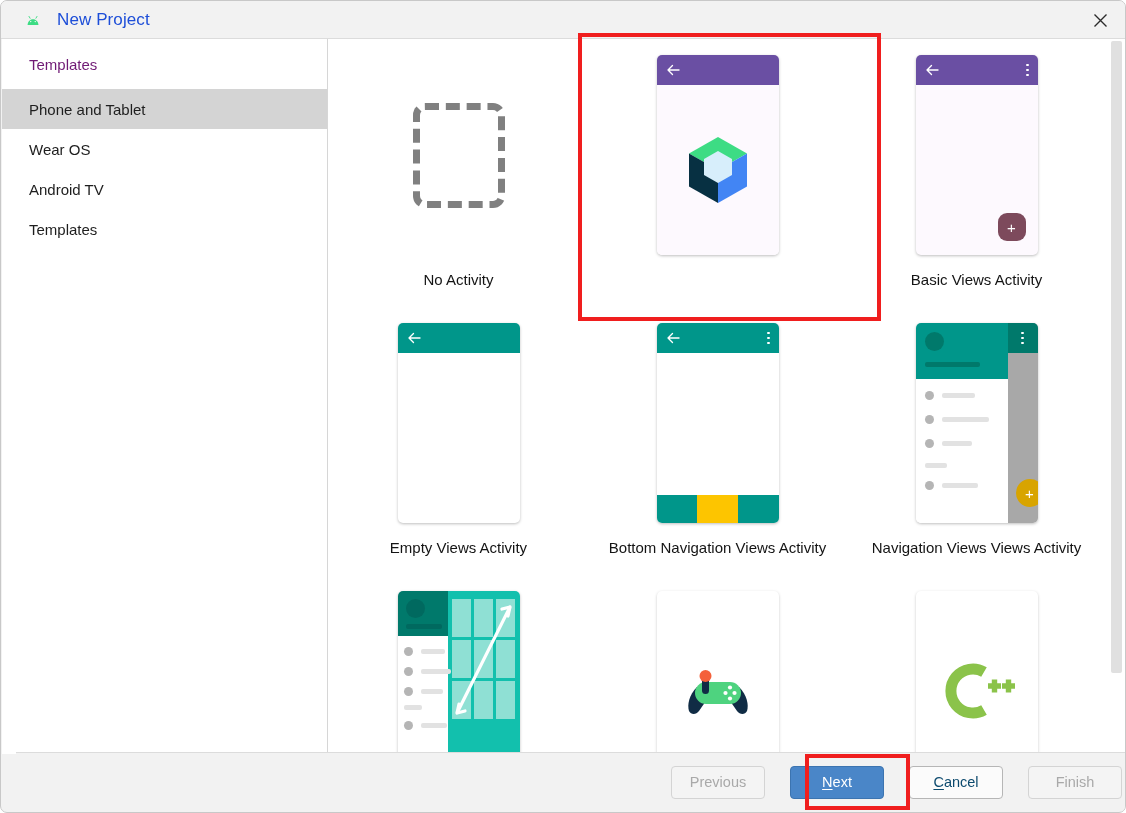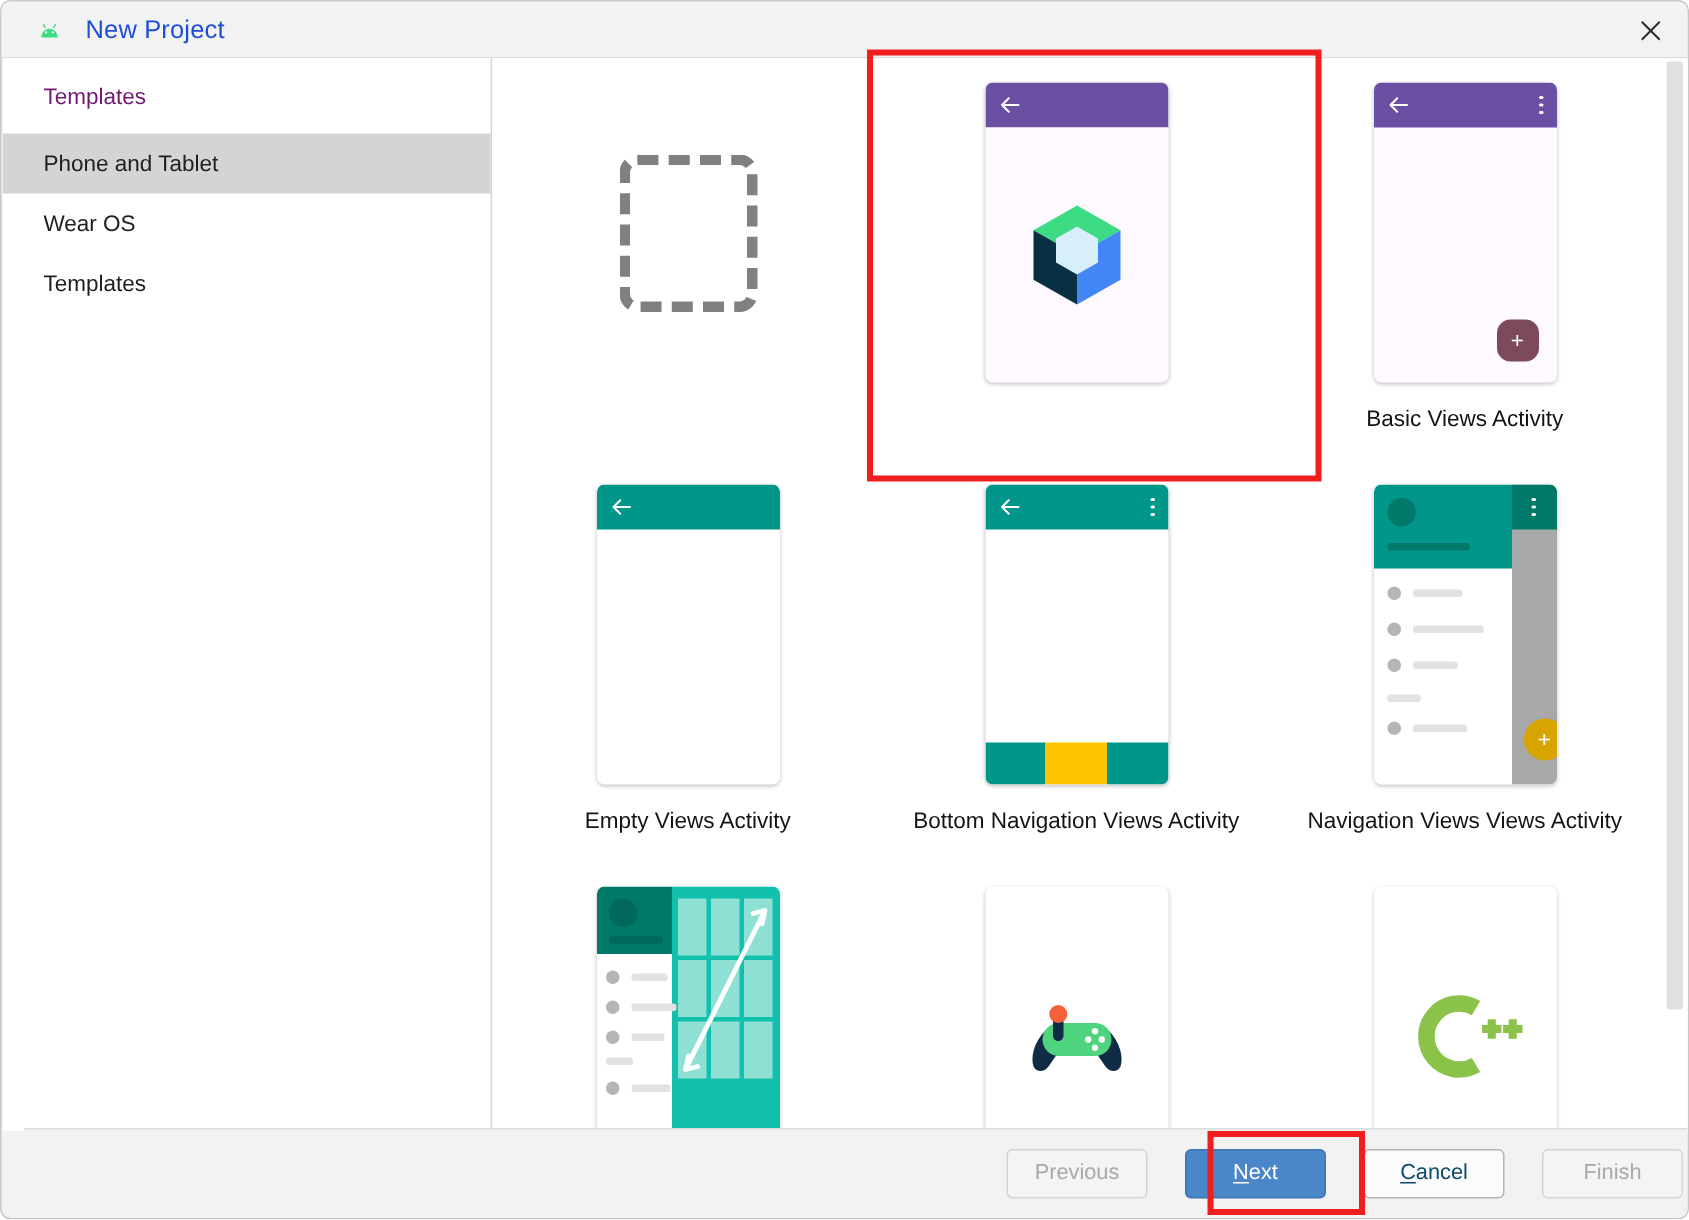--- a/index.html
+++ b/index.html
@@ -224,31 +224,35 @@
 
     <div class="sidebar">
       <div class="sb-header">Templates</div>
       <div class="sb-item selected">
         <span>Phone and Tablet</span>
       </div>
       <div class="sb-item">
         <span>Wear OS</span>
       </div>
       <div class="sb-item">
+        <span>Android TV</span>
+      </div>
+      <div class="sb-item">
         <span>Templates</span>
       </div>
     </div>
 
     <div class="grid-area">
       <div class="grid">
 
         <div class="cell">
           <div class="thumb-wrap">
             <div class="dashed-box"></div>
           </div>
+          <div class="cell-label">No Activity</div>
         </div>
 
         <div class="cell selected">
           <div class="thumb-wrap">
             <div class="phone">
               <div class="appbar purple">
                 <svg class="back-arrow" width="14" height="12" viewBox="0 0 14 12">
                   <path d="M13 6 H2 M6.5 1.5 L2 6 L6.5 10.5" stroke="#ffffff" stroke-width="1.35" fill="none" stroke-linecap="round" stroke-linejoin="round"></path>
                 </svg>
               </div>

